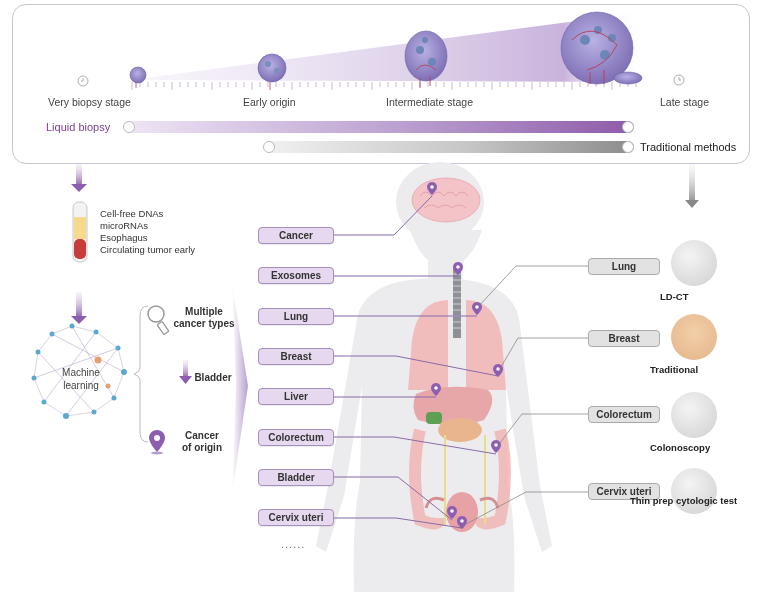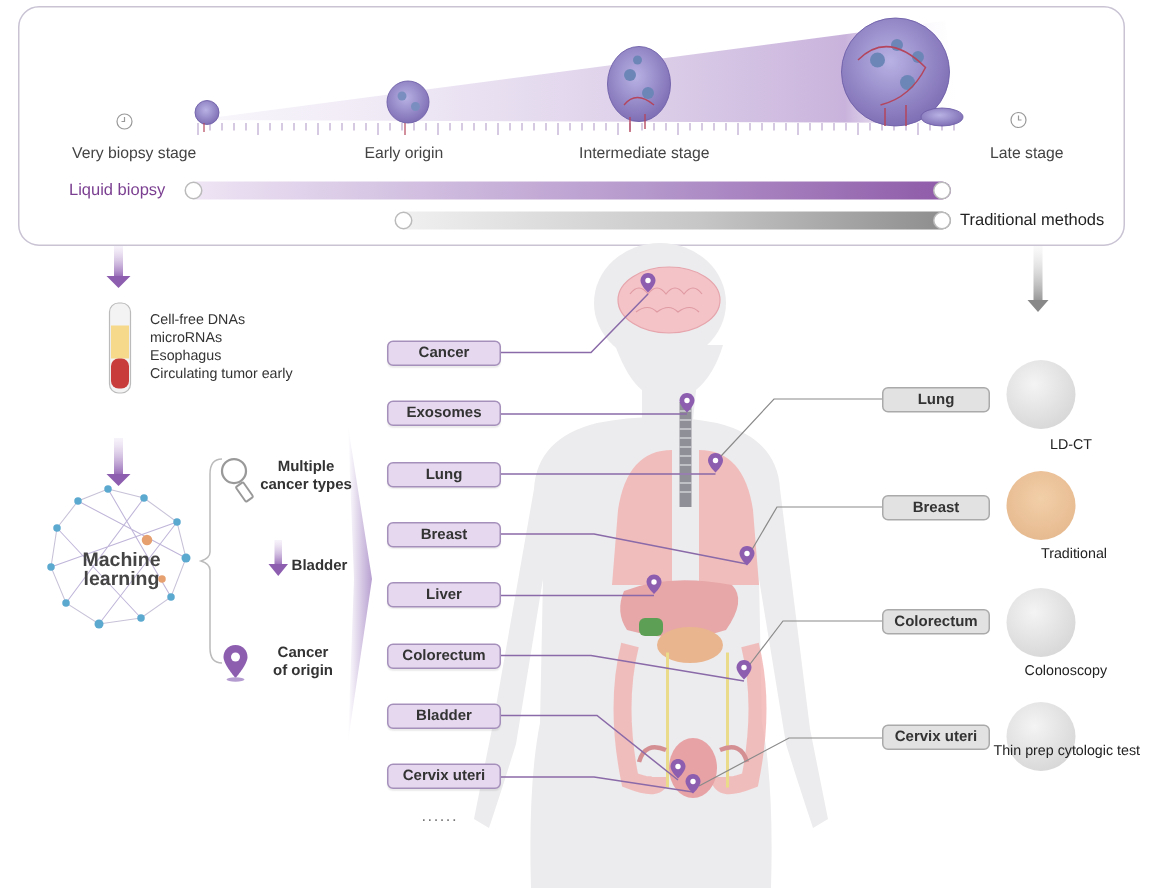--- a/index.html
+++ b/index.html
@@ -6,21 +6,21 @@
   body{width:768px;height:596px;position:relative;overflow:hidden;font-family:"Liberation Sans",sans-serif;color:#333;}
   .abs{position:absolute;}
   #stage-panel{left:12px;top:4px;width:738px;height:160px;border:1.5px solid #c9c3d4;border-radius:14px;box-sizing:border-box;}
   .stage-label{font-size:10.5px;color:#444;white-space:nowrap;}
   .bar{height:12px;border-radius:6px;}
   .knob{width:12px;height:12px;border-radius:50%;border:1.3px solid #bbb;background:#fff;box-sizing:border-box;}
   .bold-label{font-weight:normal;font-size:11px;white-space:nowrap;}
   .organ-box{width:76px;height:17px;border:1px solid #a58fbb;background:#e6d9ef;border-radius:4px;font-size:10px;font-weight:bold;color:#333;display:flex;align-items:center;justify-content:center;box-sizing:border-box;box-shadow:0 1px 1px rgba(0,0,0,.08);}
   .trad-box{width:72px;height:17px;border:1px solid #aaa;background:#e2e2e2;border-radius:4px;font-size:10px;font-weight:bold;color:#333;display:flex;align-items:center;justify-content:center;box-sizing:border-box;}
   .method-circle{width:46px;height:46px;border-radius:50%;background:radial-gradient(circle at 40% 35%,#f4f4f4,#cfcfcf);}
-  .method-label{font-size:9.5px;color:#222;white-space:nowrap;text-align:right;}
+  .method-label{font-size:9.5px;color:#222;white-space:nowrap;text-align:left;font-weight:bold;}
   .small-text{font-size:9.5px;color:#333;line-height:12px;}
   .ml-label{font-size:10px;font-weight:bold;color:#333;text-align:center;line-height:12px;}
   .dots{font-size:11px;color:#777;letter-spacing:1px;}
 </style>
 </head>
 <body>
 
 <div id="stage-panel" class="abs"></div>
 
 <svg class="abs" style="left:0;top:0" width="768" height="170">
@@ -301,21 +301,21 @@
     </g>
 </svg>
 
 <div class="abs small-text" style="left:100px;top:208px">
   <div>Cell-free DNAs</div>
   <div>microRNAs</div>
   <div>Esophagus</div>
   <div>Circulating tumor early</div>
 </div>
 
-<div class="abs" style="left:46px;top:366px;width:70px;font-size:13px;font-weight:bold;color:#444;text-align:center;line-height:13px">
+<div class="abs" style="left:46px;top:366px;width:70px;font-size:10px;font-weight:normal;color:#444;text-align:center;line-height:13px">
   <div>Machine</div>
   <div>learning</div>
 </div>
 
 <div class="abs ml-label" style="left:172px;top:306px;width:64px">
   <div>Multiple</div>
   <div>cancer types</div>
 </div>
 <div class="abs ml-label" style="left:188px;top:372px;width:50px">
   <div>Bladder</div>

